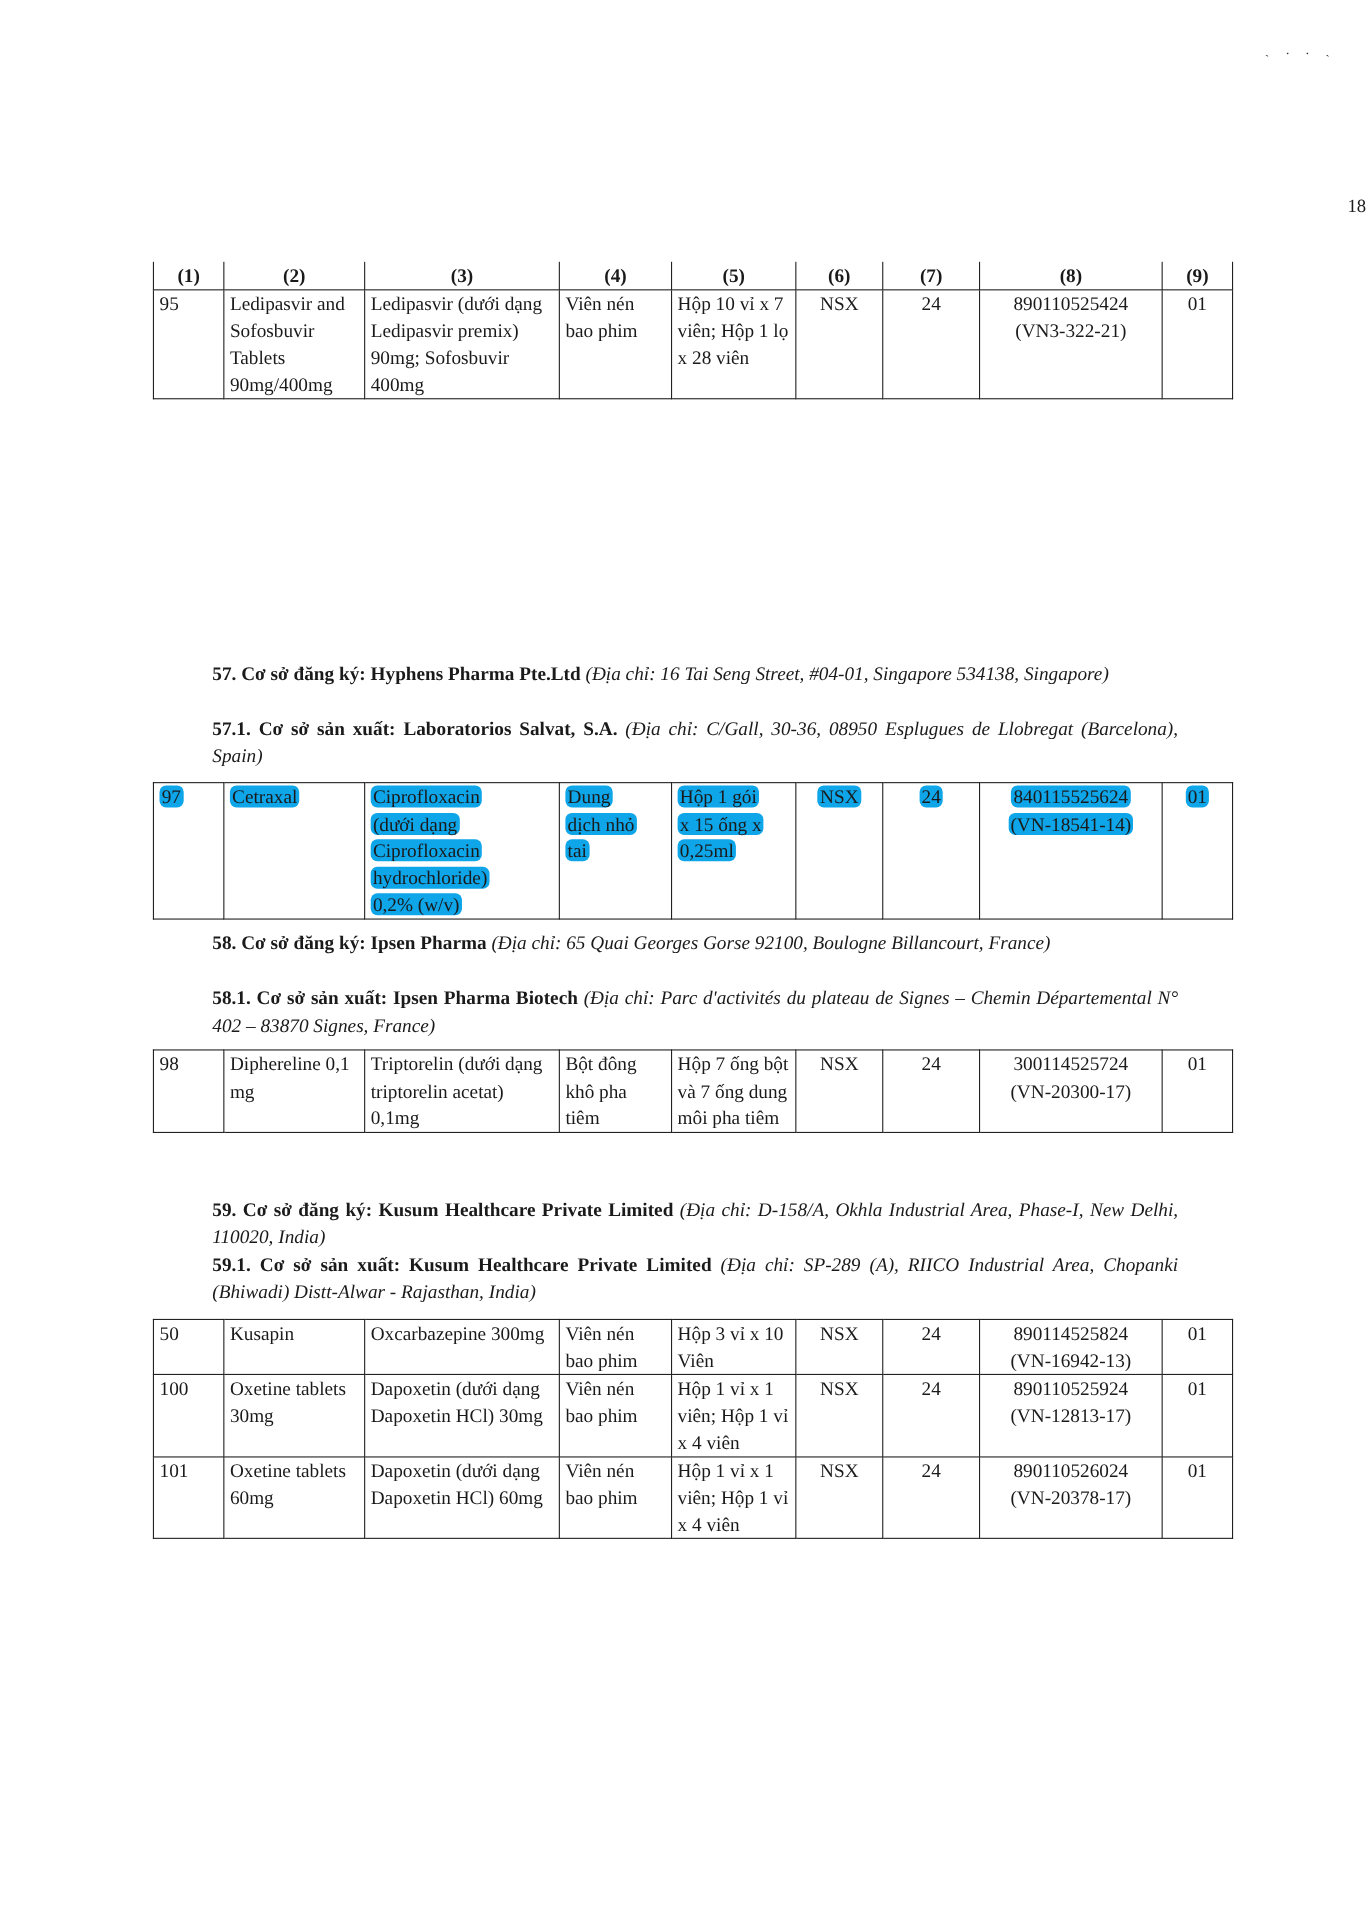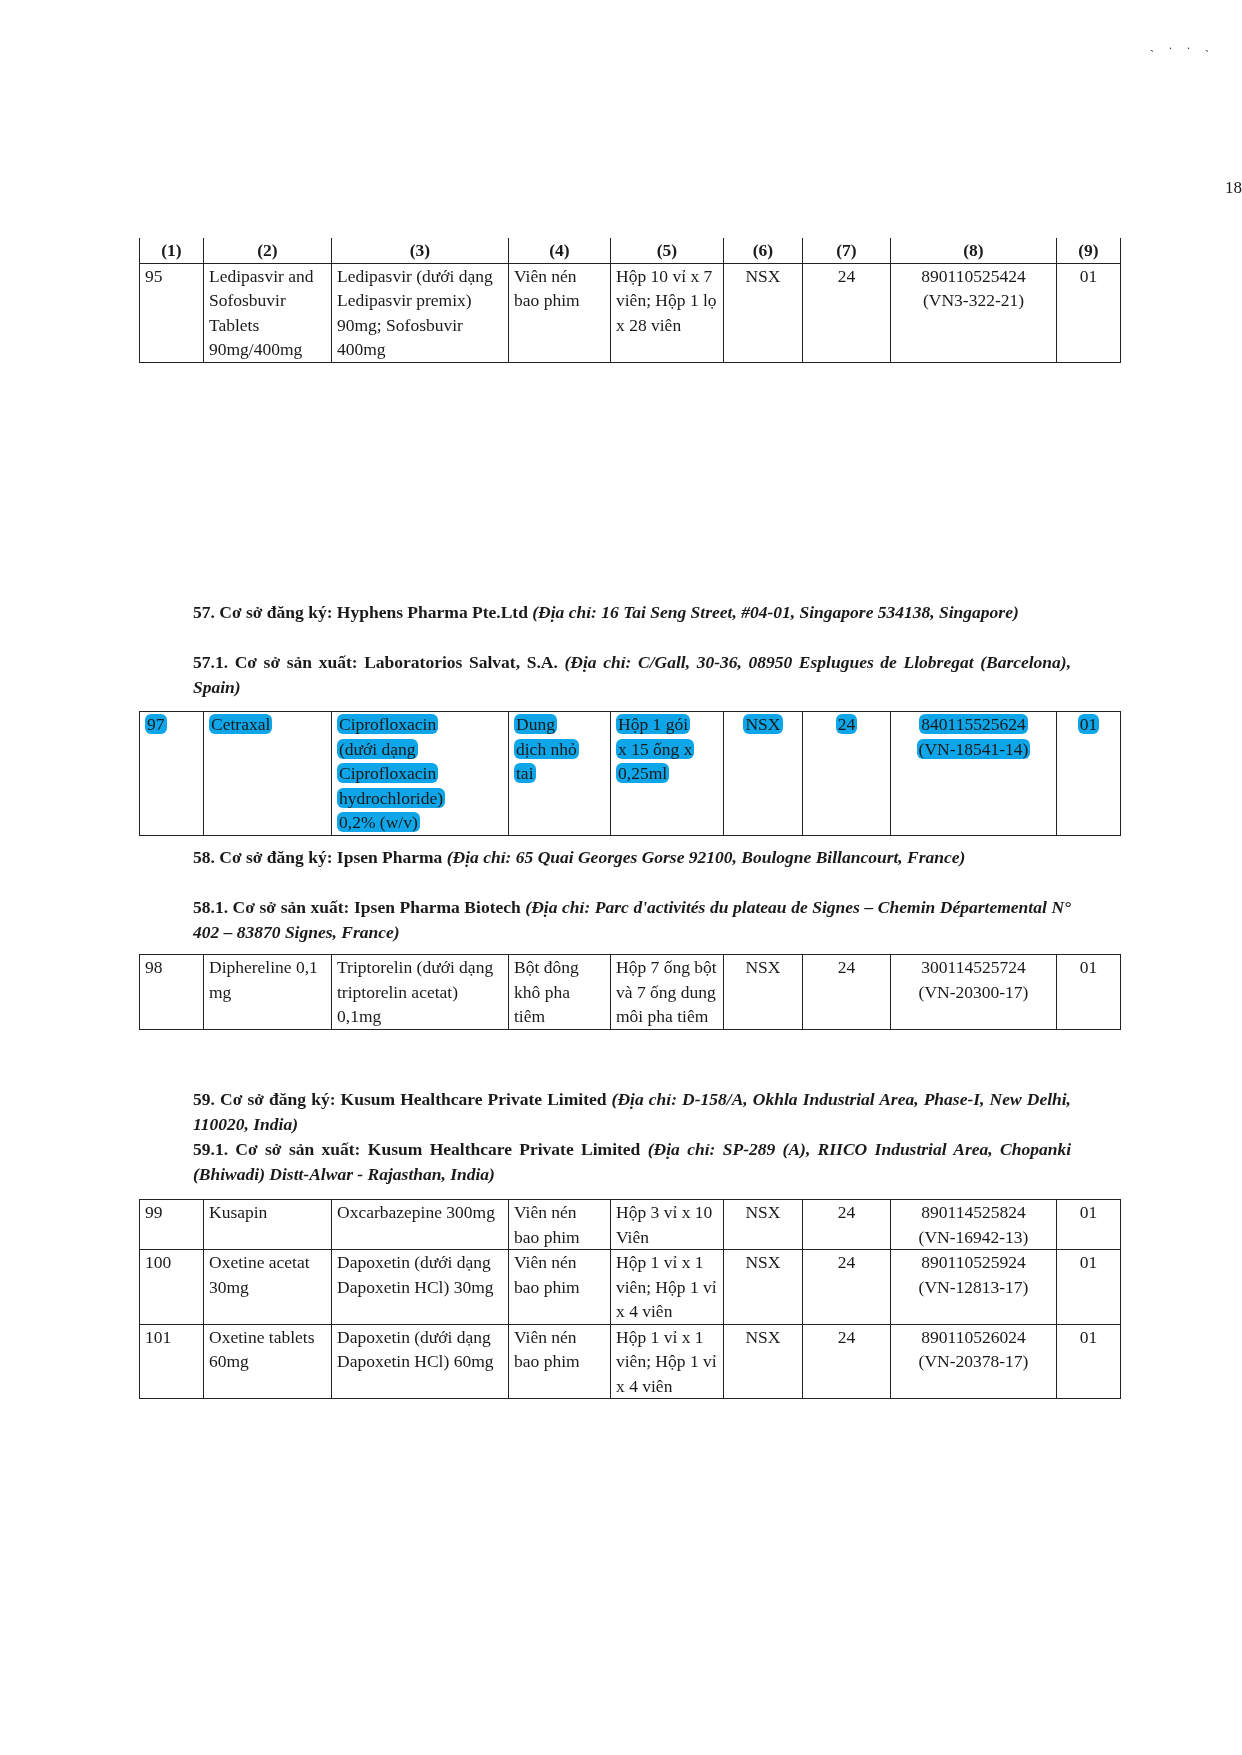--- a/index.html
+++ b/index.html
@@ -38,21 +38,21 @@
   #tbl1 { top: 238px; }
   #tbl2 { top: 711px; }
   #tbl3 { top: 954px; }
   #tbl4 { top: 1199px; }
 
   .section {
     position: absolute; left: 193px; width: 878px;
     font-size: 17.5px; line-height: 25px; text-align: justify;
   }
   .section b { font-weight: bold; margin-top: 18px; }
-  .section i { font-style: italic; font-weight: bold; }
+  .section i { font-style: italic; }
   #sec57 { top: 600px; }
   #sec57-1 { top: 650px; }
   #sec58 { top: 845px; }
   #sec58-1 { top: 895px; }
   #sec59 { top: 1087px; }
   #sec59-1 { top: 1137px; }
 </style>
 </head>
 <body>
 
@@ -214,36 +214,36 @@
       <col style="width:177px">
       <col style="width:102px">
       <col style="width:113px">
       <col style="width:79px">
       <col style="width:88px">
       <col style="width:166px">
       <col style="width:64px">
   </colgroup>
   <tbody>
       <tr>
-    <td>99</td>
+    <td>50</td>
     <td>Kusapin</td>
     <td>Oxcarbazepine 300mg</td>
     <td>Viên nén bao phim</td>
     <td>Hộp 3 vỉ x 10 Viên</td>
     <td class="c">NSX</td>
     <td class="c">24</td>
     <td class="c">
           <div>890114525824</div>
           <div>(VN-16942-13)</div>
         </td>
     <td class="c">01</td>
   </tr>
   <tr>
     <td>100</td>
-    <td>Oxetine acetat 30mg</td>
+    <td>Oxetine tablets 30mg</td>
     <td>Dapoxetin (dưới dạng Dapoxetin HCl) 30mg</td>
     <td>Viên nén bao phim</td>
     <td>Hộp 1 vỉ x 1 viên; Hộp 1 vỉ x 4 viên</td>
     <td class="c">NSX</td>
     <td class="c">24</td>
     <td class="c">
           <div>890110525924</div>
           <div>(VN-12813-17)</div>
         </td>
     <td class="c">01</td>

